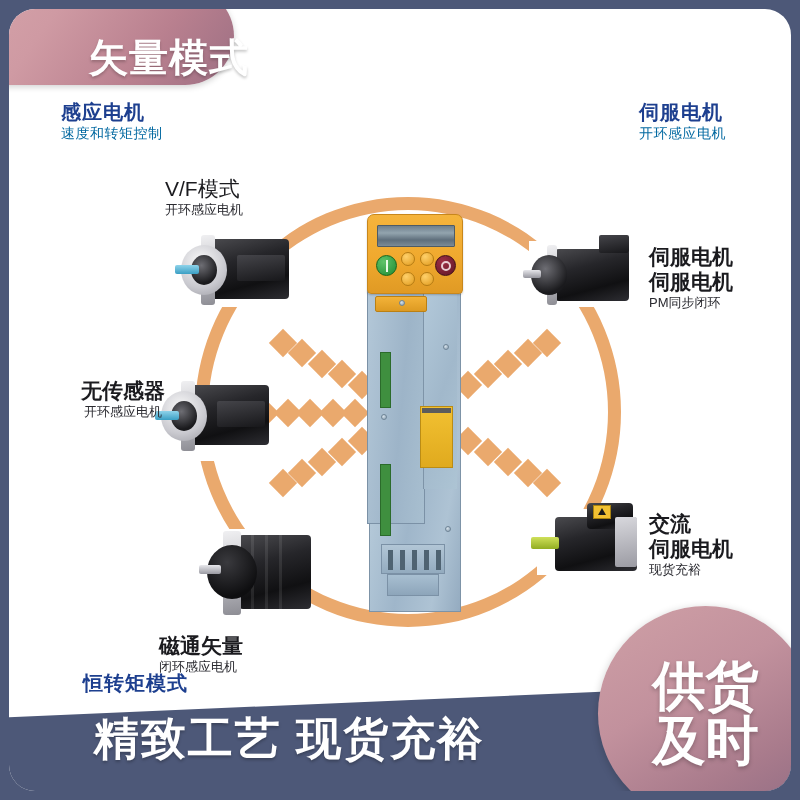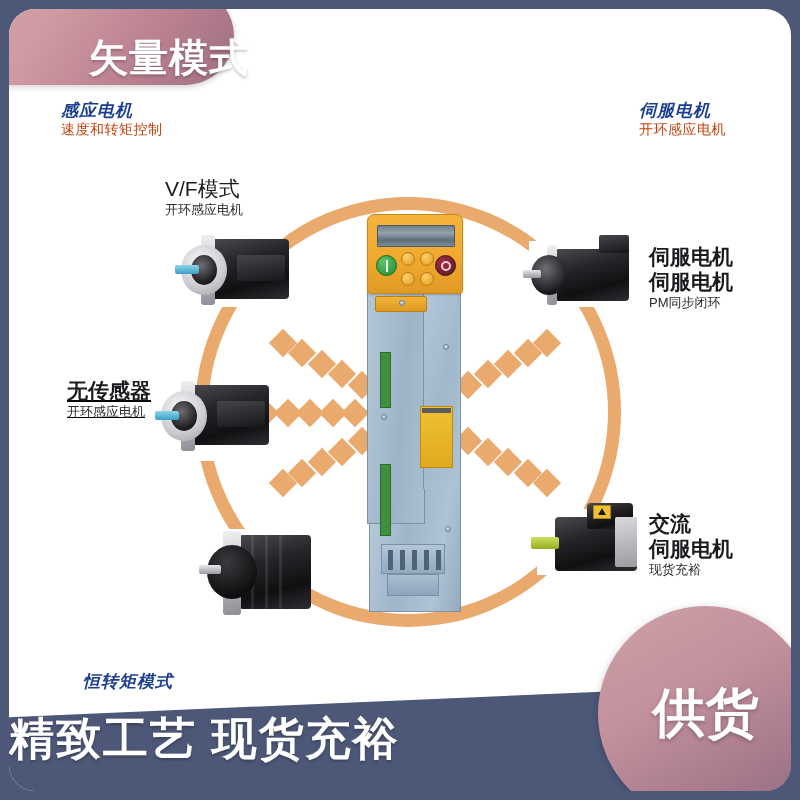--- a/index.html
+++ b/index.html
@@ -17,21 +17,21 @@
   }
 
   
   .banner{
     position:absolute;left:-20px;bottom:-20px;width:840px;height:150px;
     background:#4d5878;
     clip-path:polygon(0 38%, 840px 14%, 840px 100%, 0 100%);
   }
   .banner-text{
     position:absolute;left:0;bottom:22px;width:560px;
-    color:#ffffff;
+    text-align:center;color:#ffffff;
     font-size:45px;font-weight:bold;letter-spacing:2px;
     text-shadow:0 2px 3px rgba(0,0,0,.25);
     white-space:nowrap;
   }
 
   
   .pill{
     position:absolute;left:-60px;top:-22px;width:285px;height:98px;
     border-radius:0 58px 58px 0;
     background:linear-gradient(125deg,#d7a6ab 0%,#cf9aa3 35%,#b9808f 70%,#9d6f83 100%);
@@ -70,22 +70,22 @@
   }
   .dot{
     position:absolute;width:20px;height:20px;background:#eaa96d;
     transform:rotate(45deg);
   }
 
   
   .lbl{position:absolute;white-space:nowrap;}
   .lbl .t1{font-weight:bold;color:#1b1b1f;font-size:18px;line-height:1.18;}
   .lbl .t2{color:#2a2a30;font-size:13px;line-height:1.25;}
-  .lbl.blue .t1{color:#1d3f8f;font-size:17px;letter-spacing:1px;font-style:italic;}
-  .lbl.blue .t2{color:#c2410c;font-size:14px;letter-spacing:.5px;}
+  .lbl.blue .t1{color:#1d3f8f;font-size:20px;letter-spacing:1px;}
+  .lbl.blue .t2{color:#0369a1;font-size:14px;letter-spacing:.5px;}
   .lbl.vf .t1{font-size:21px;font-weight:normal;color:#1b1b1f;}
   .lbl.big .t1{font-size:21px;}
 
   
   .drive{position:absolute;left:352px;top:205px;width:108px;height:405px;}
   .drive-body{
     position:absolute;left:8px;top:68px;width:92px;height:330px;
     background:linear-gradient(100deg,#a9bfd2 0%,#b9cddc 22%,#9fb6ca 55%,#aec3d4 80%,#94abc0 100%);
     border:1px solid #7d93a7;box-sizing:border-box;
   }
@@ -284,25 +284,29 @@
     <div class="lbl blue" style="left:630px;top:92px;">
       <div class="t1">伺服电机</div>
       <div class="t2">开环感应电机</div>
     </div>
 
     <div class="lbl vf" style="left:156px;top:168px;">
       <div class="t1">V/F模式</div>
       <div class="t2">开环感应电机</div>
     </div>
 
-    <div class="lbl big" style="left:58px;top:370px;text-align:left;width:124px;text-decoration:underline;">
+    <div class="lbl big" style="left:52px;top:370px;text-align:center;width:124px;">
       <div class="t1">无传感器</div>
       <div class="t2">开环感应电机</div>
     </div>
 
+    <div class="lbl big" style="left:150px;top:625px;">
+      <div class="t1">磁通矢量</div>
+      <div class="t2">闭环感应电机</div>
+    </div>
 
     <div class="lbl big" style="left:640px;top:236px;">
       <div class="t1">伺服电机</div>
       <div class="t1">伺服电机</div>
       <div class="t2">PM同步闭环</div>
     </div>
 
     <div class="lbl big" style="left:640px;top:503px;">
       <div class="t1">交流</div>
       <div class="t1">伺服电机</div>
@@ -312,19 +316,20 @@
     <div class="lbl blue" style="left:74px;top:663px;">
       <div class="t1">恒转矩模式</div>
     </div>
 
     <div class="banner"></div>
     <div class="banner-text">精致工艺  现货充裕</div>
 
     <div class="circle"></div>
     <div class="circle-text">
       <span>供货</span>
+      <span>及时</span>
     </div>
 
     <div class="pill"></div>
     <div class="pill-text">矢量模式</div>
 
   </div>
 </div>
 
 </body></html>

